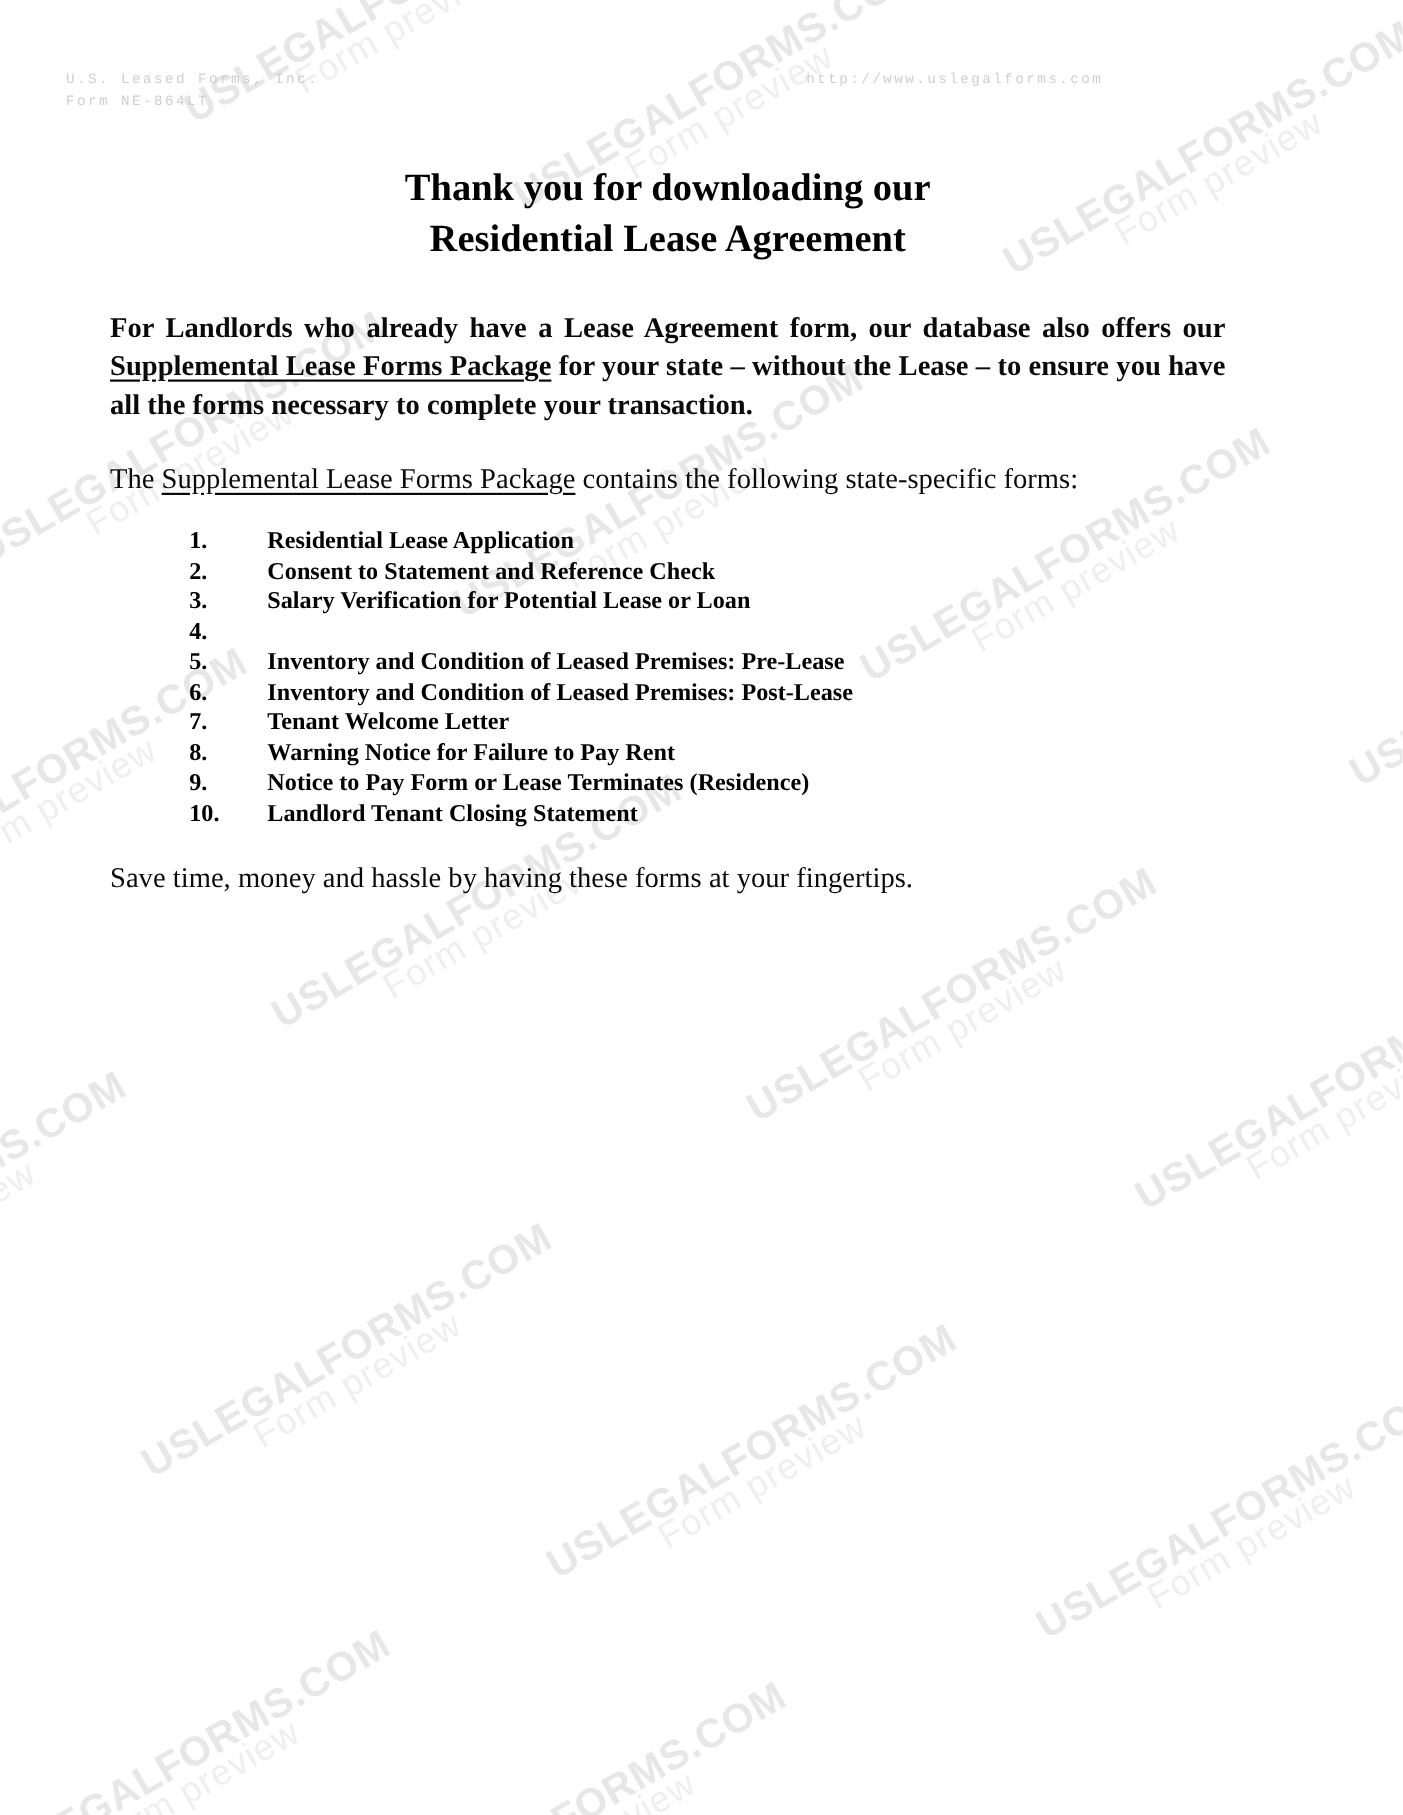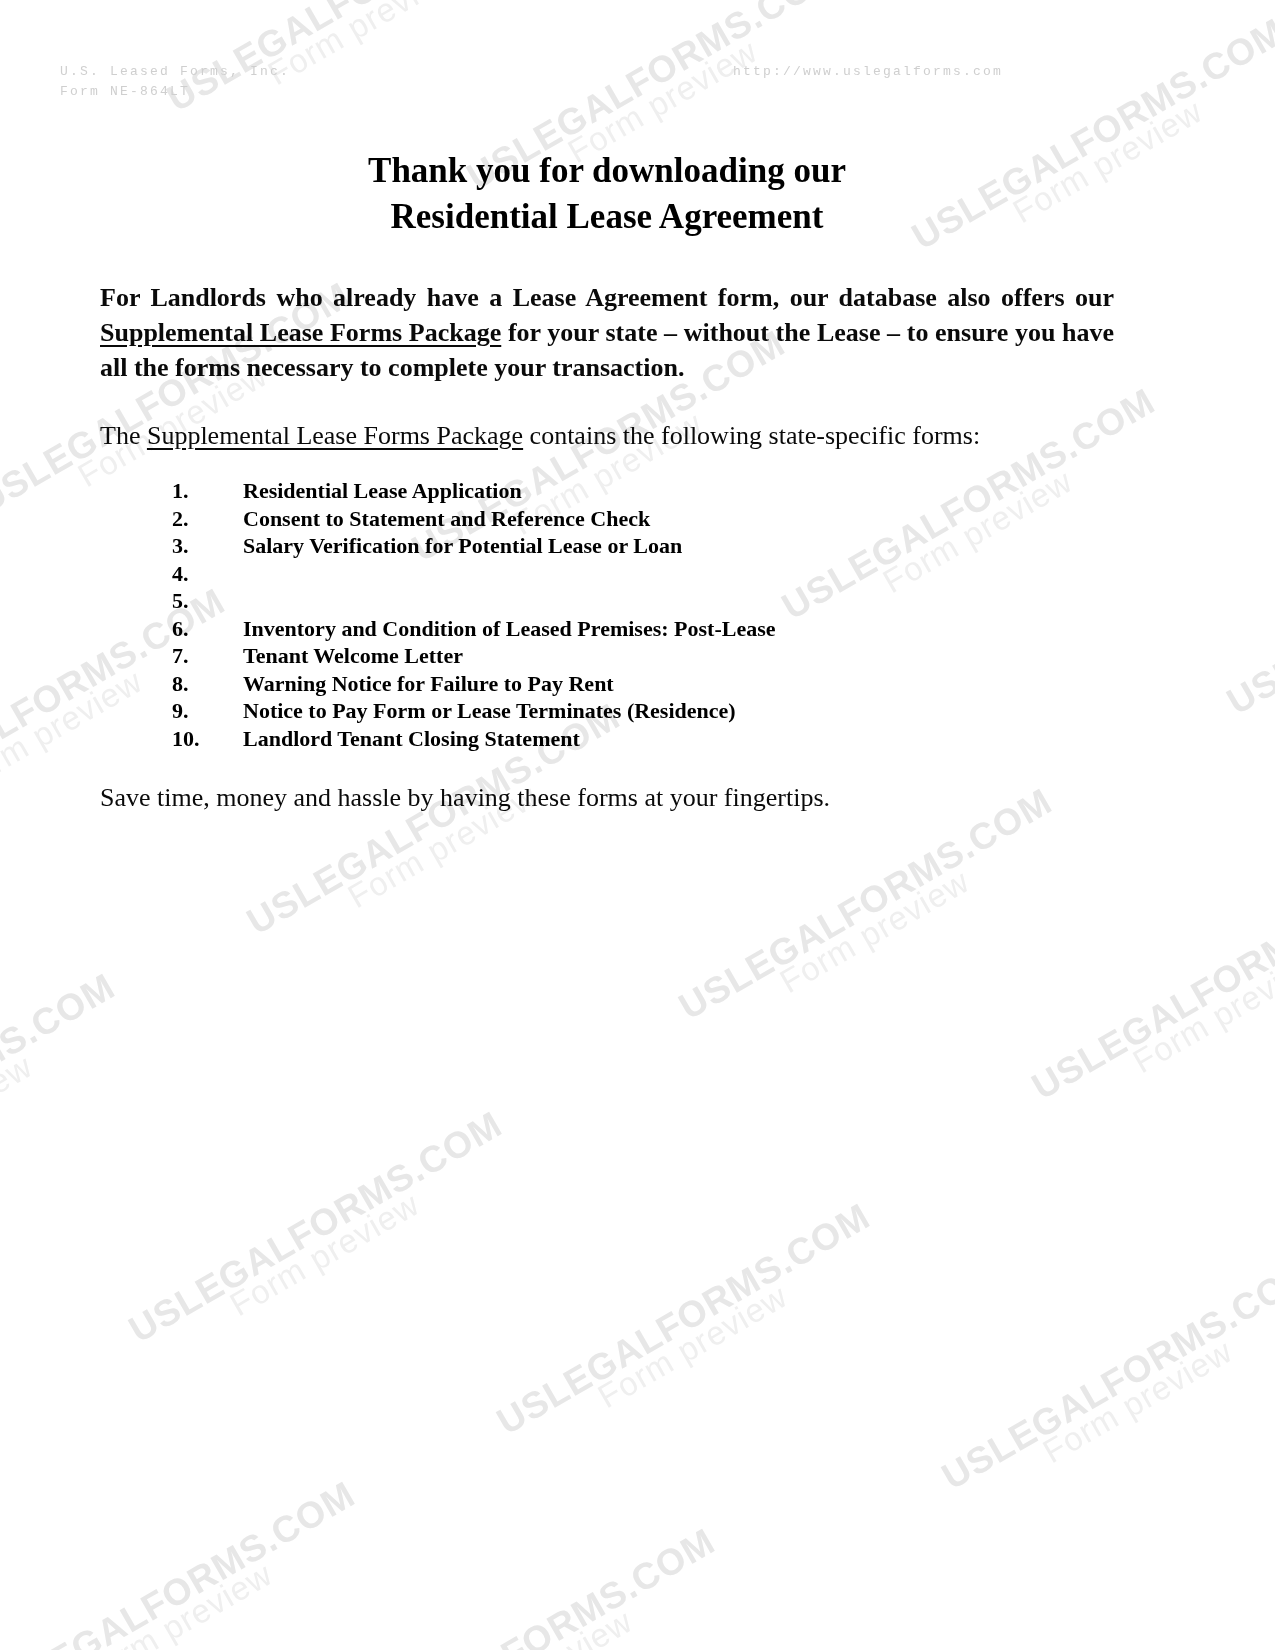--- a/index.html
+++ b/index.html
@@ -176,20 +176,21 @@
     </div>
     <div class="list-row">
       <span class="list-num">3.</span>
       <span class="list-text">Salary Verification for Potential Lease or Loan</span>
     </div>
     <div class="list-row">
       <span class="list-num">4.</span>
     </div>
     <div class="list-row">
       <span class="list-num">5.</span>
+      <span class="list-text">Inventory and Condition of Leased Premises: Pre-Lease</span>
     </div>
     <div class="list-row">
       <span class="list-num">6.</span>
       <span class="list-text">Inventory and Condition of Leased Premises: Post-Lease</span>
     </div>
     <div class="list-row">
       <span class="list-num">7.</span>
       <span class="list-text">Tenant Welcome Letter</span>
     </div>
     <div class="list-row">

